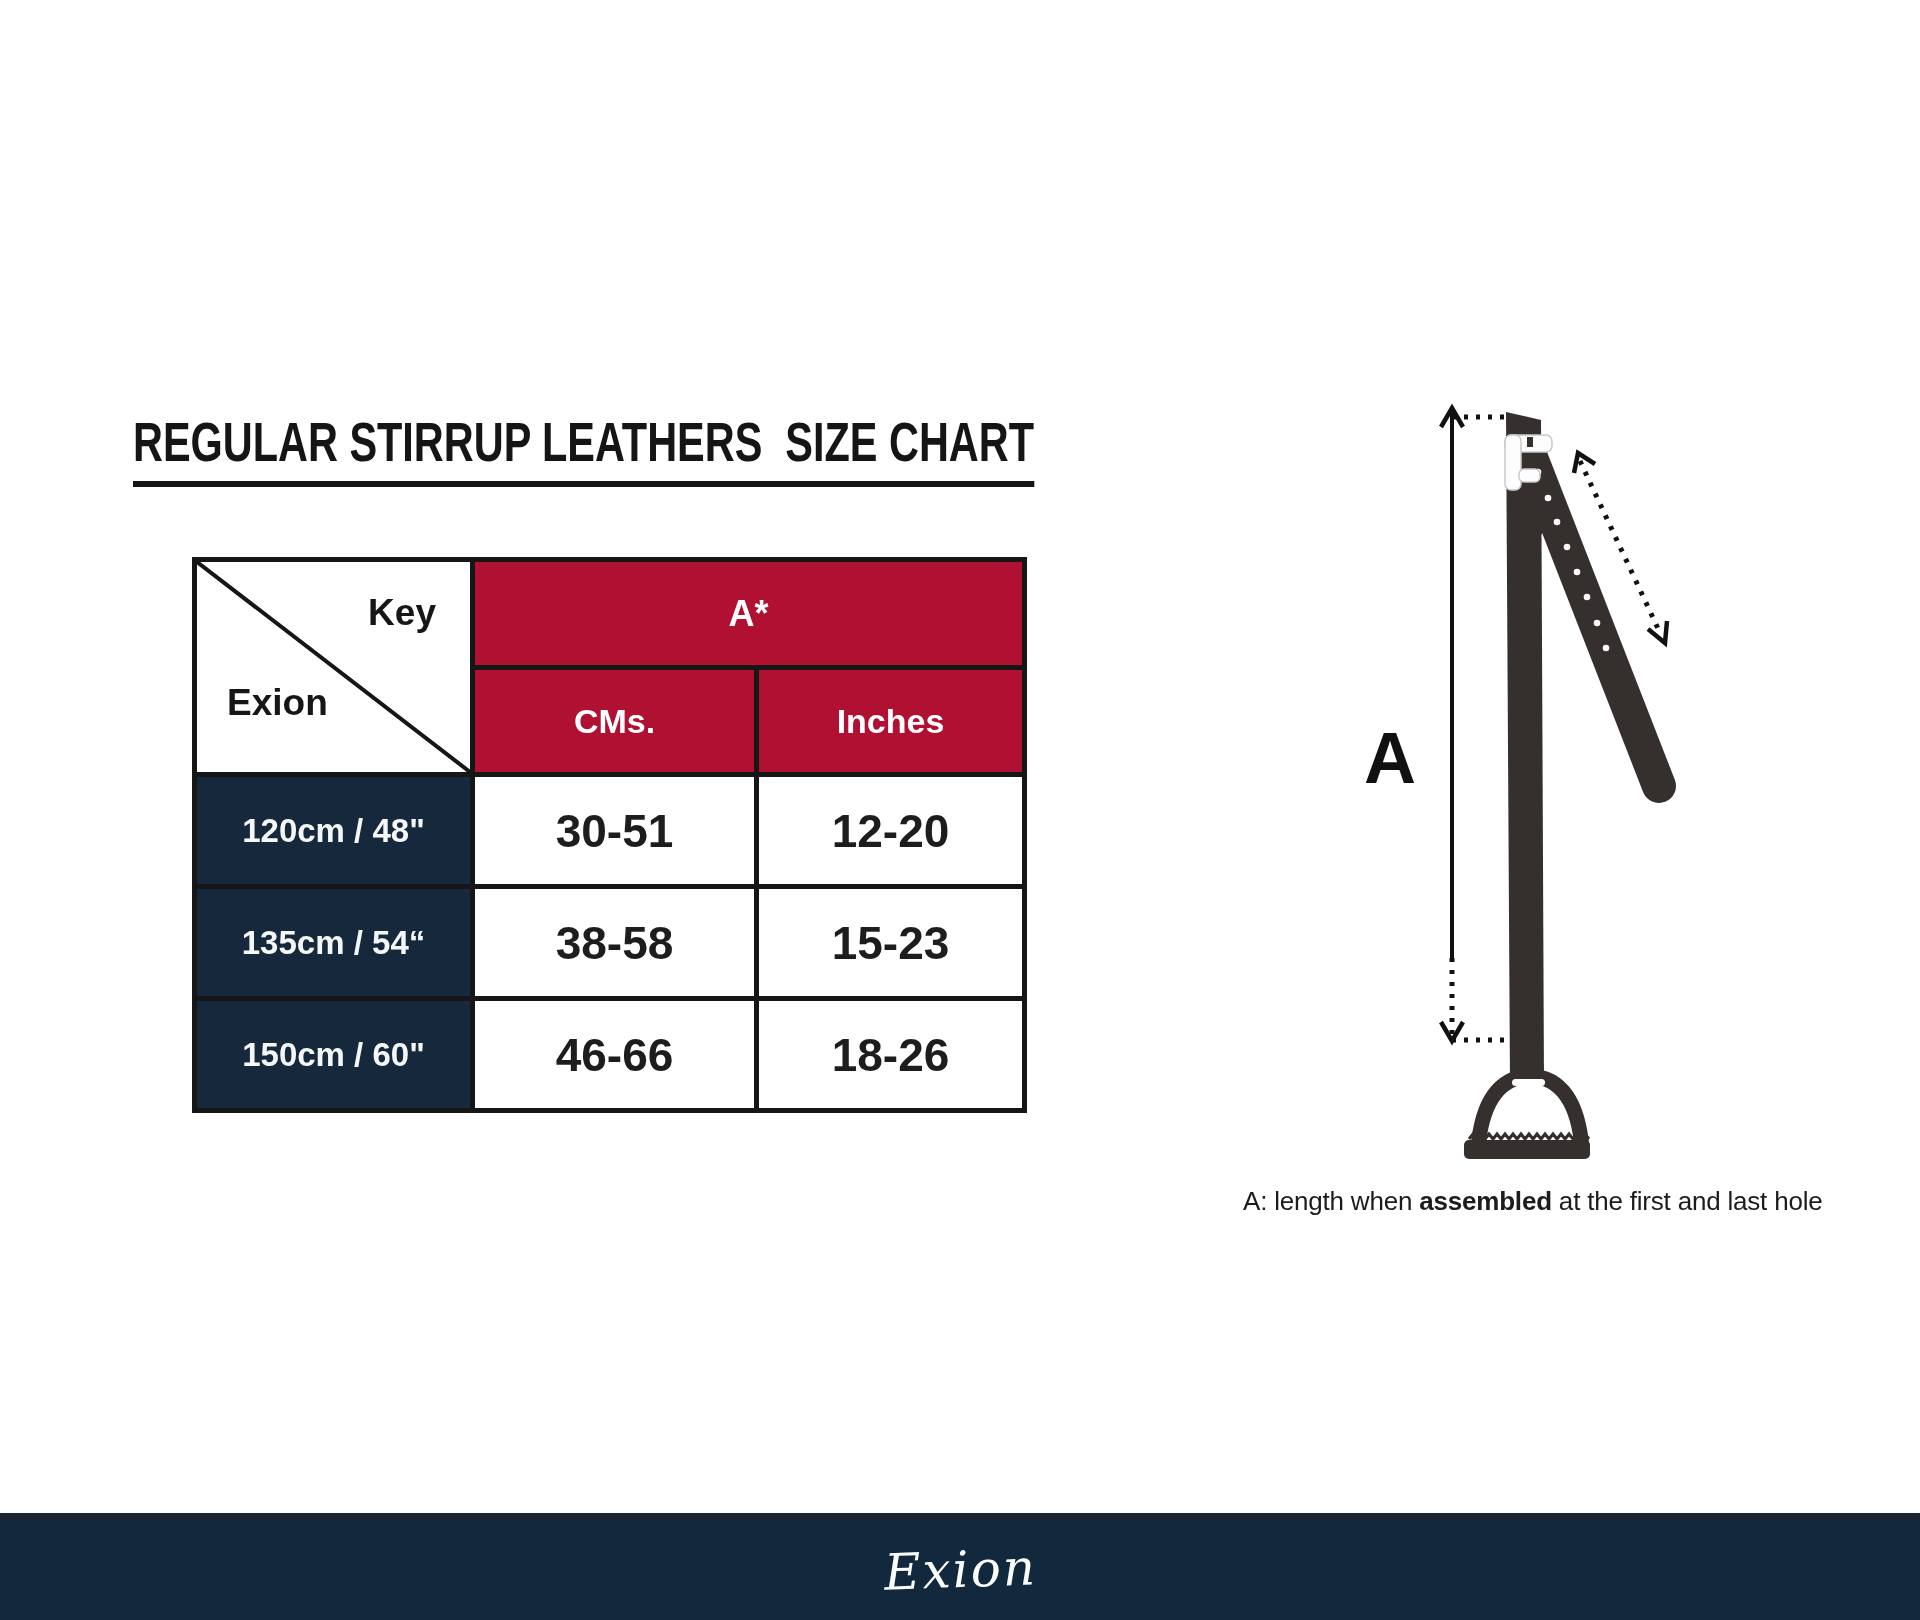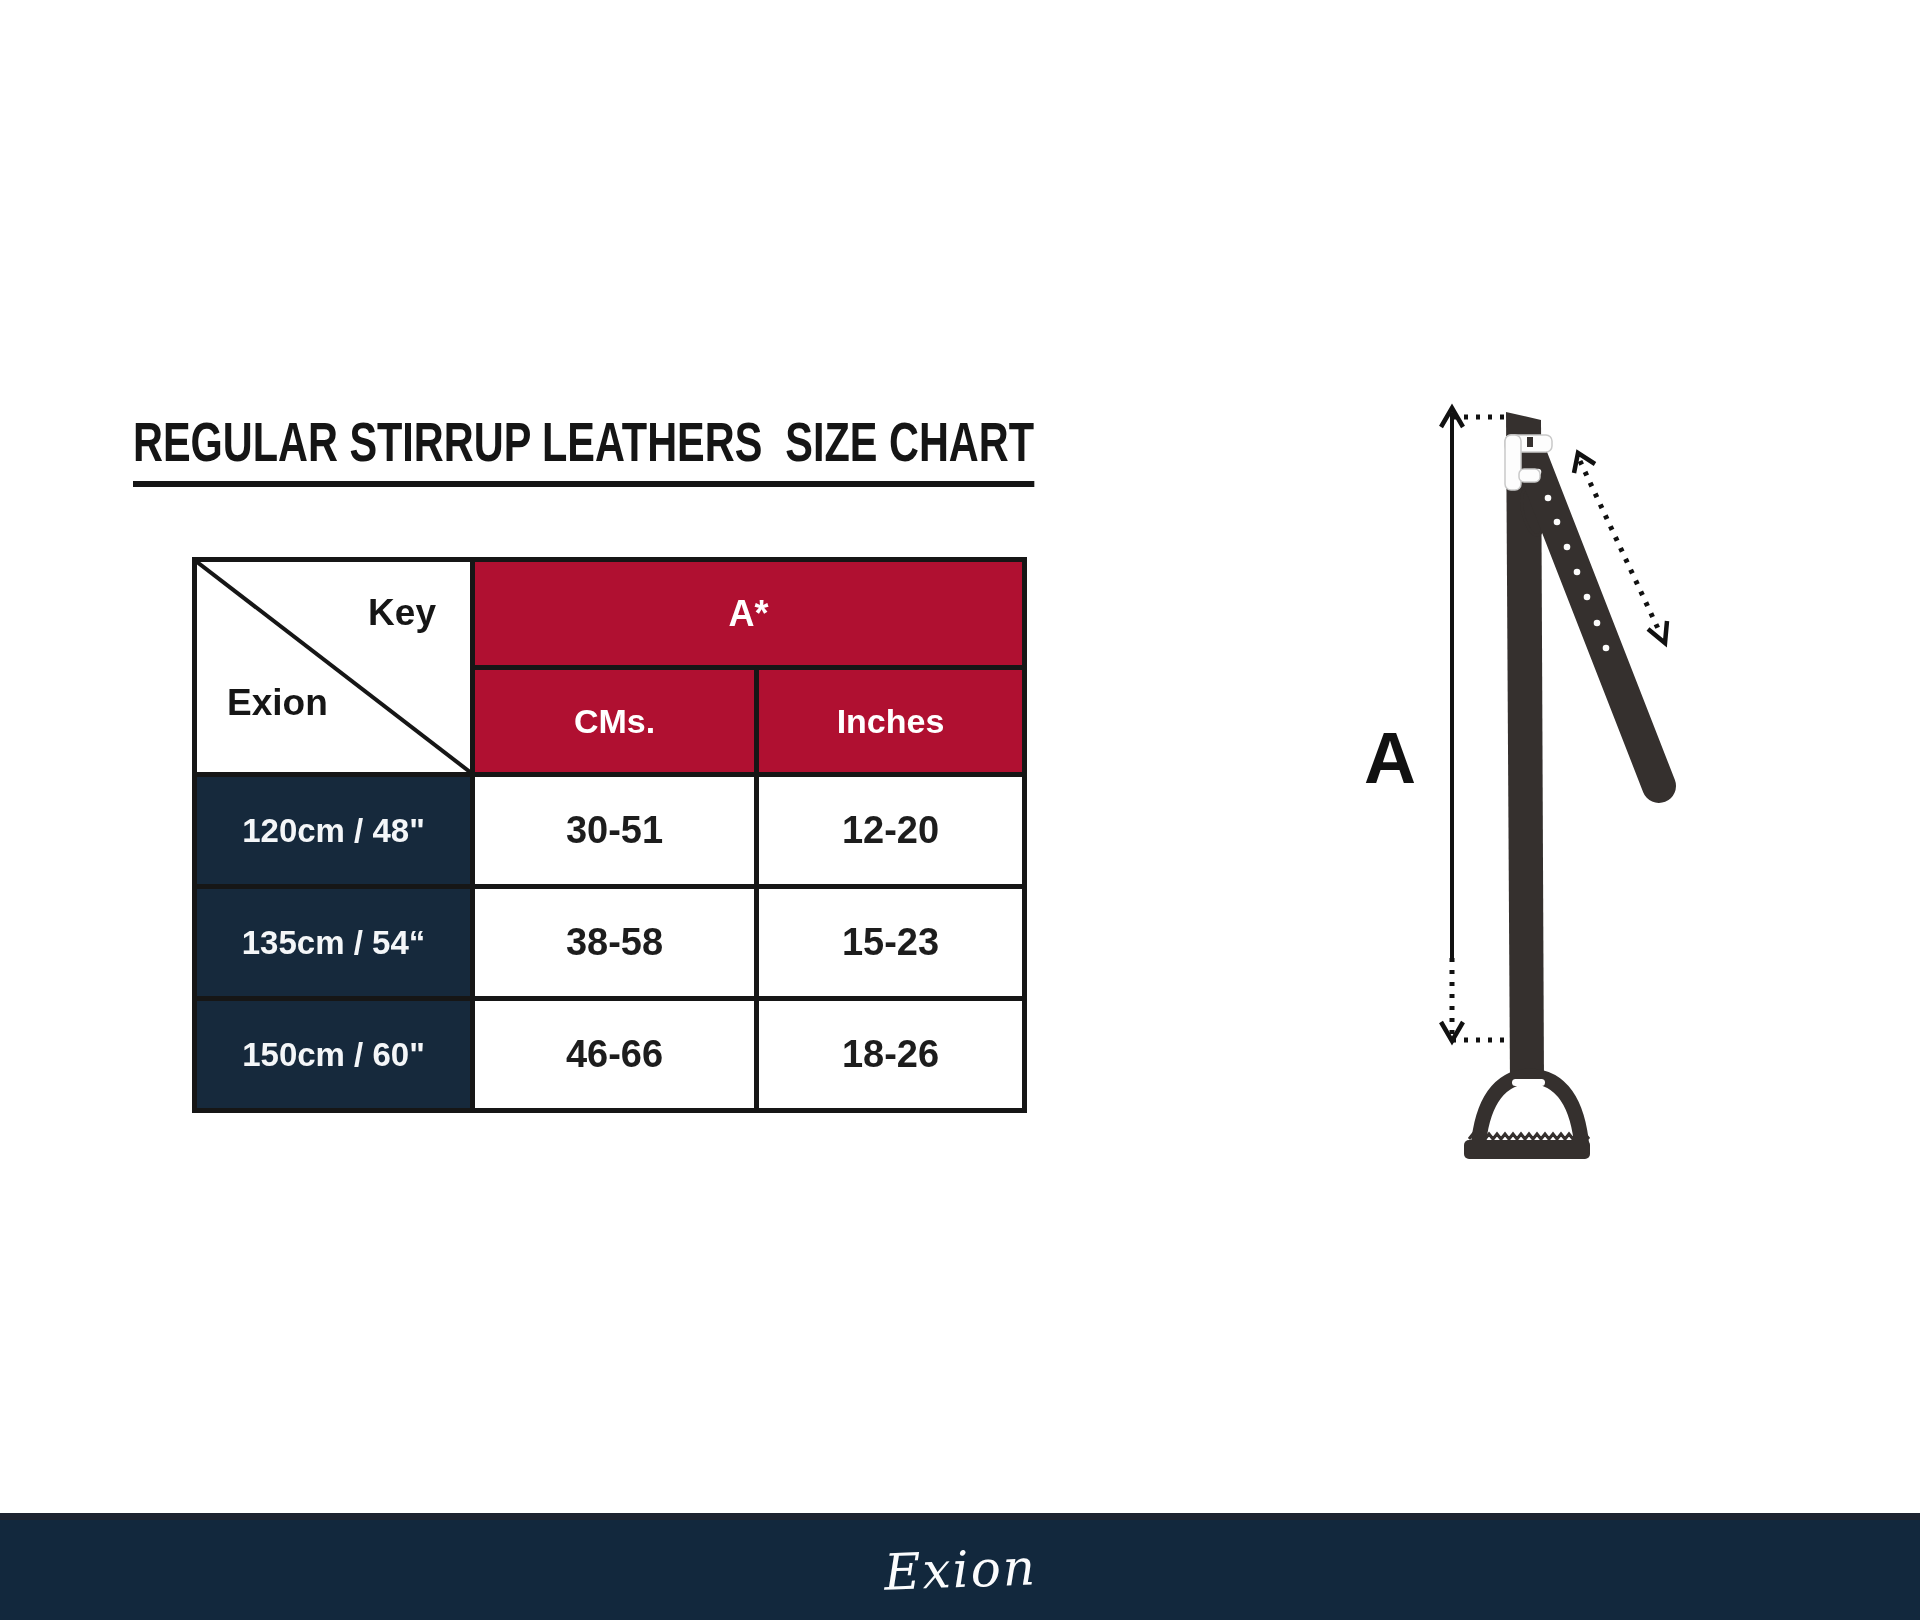--- a/index.html
+++ b/index.html
@@ -23,21 +23,21 @@
   }
   table.size-chart td { border:5px solid #161616; text-align:center; vertical-align:middle; }
   td.corner { position:relative; background:#ffffff; width:278px; height:215px; padding:0; }
   td.corner svg.diag { position:absolute; left:0; top:0; width:100%; height:100%; }
   .corner-key { position:absolute; top:30px; right:34px; font-size:37px; font-weight:600; color:#161616; }
   .corner-size { position:absolute; bottom:48px; left:30px; font-size:37px; font-weight:600; color:#161616; }
   td.red { background:#b01031; color:#ffffff; font-weight:700; }
   td.group-hdr { font-size:36px; height:108px; }
   td.col-hdr { font-size:34px; height:107px; }
   td.navy { background:#16293c; color:#f4f6f8; font-size:33px; font-weight:700; height:112px; }
-  td.val { background:#ffffff; color:#1d1d1d; font-size:38px; font-weight:700; }
+  td.val { background:#ffffff; color:#1d1d1d; font-size:46px; font-weight:700; }
 
   
   .footnote {
     position:absolute; left:167px; top:1186px;
     font-size:26px; font-weight:700; color:#141414; letter-spacing:-0.2px;
   }
   .diagram-caption {
     position:absolute; left:1243px; top:1186px;
     font-size:26px; font-weight:400; color:#1c1c1c; letter-spacing:-0.2px;
   }
@@ -102,20 +102,21 @@
     </tr>
     <tr>
       <td class="navy">150cm / 60"</td>
       <td class="val">46-66</td>
       <td class="val">18-26</td>
     </tr>
   </tbody>
     </table>
 
 
+  <div class="diagram-caption"><span>A: length when </span><b>assembled</b><span> at the first and last hole</span></div>
 
   <div class="a-label">A</div>
 
   <svg class="illus" width="440" height="775" viewBox="1380 395 440 775">
 
     <g>
       <line x1="1452" y1="417" x2="1508" y2="417" stroke="#111" stroke-width="5" stroke-dasharray="4 8"></line>
       <path d="M1441,427 L1452,408 L1463,427" stroke="#111" stroke-width="4.5" fill="none"></path>
       <line x1="1452" y1="413" x2="1452" y2="958" stroke="#111" stroke-width="4"></line>
       <line x1="1452" y1="958" x2="1452" y2="1034" stroke="#111" stroke-width="5" stroke-dasharray="4 8"></line>

